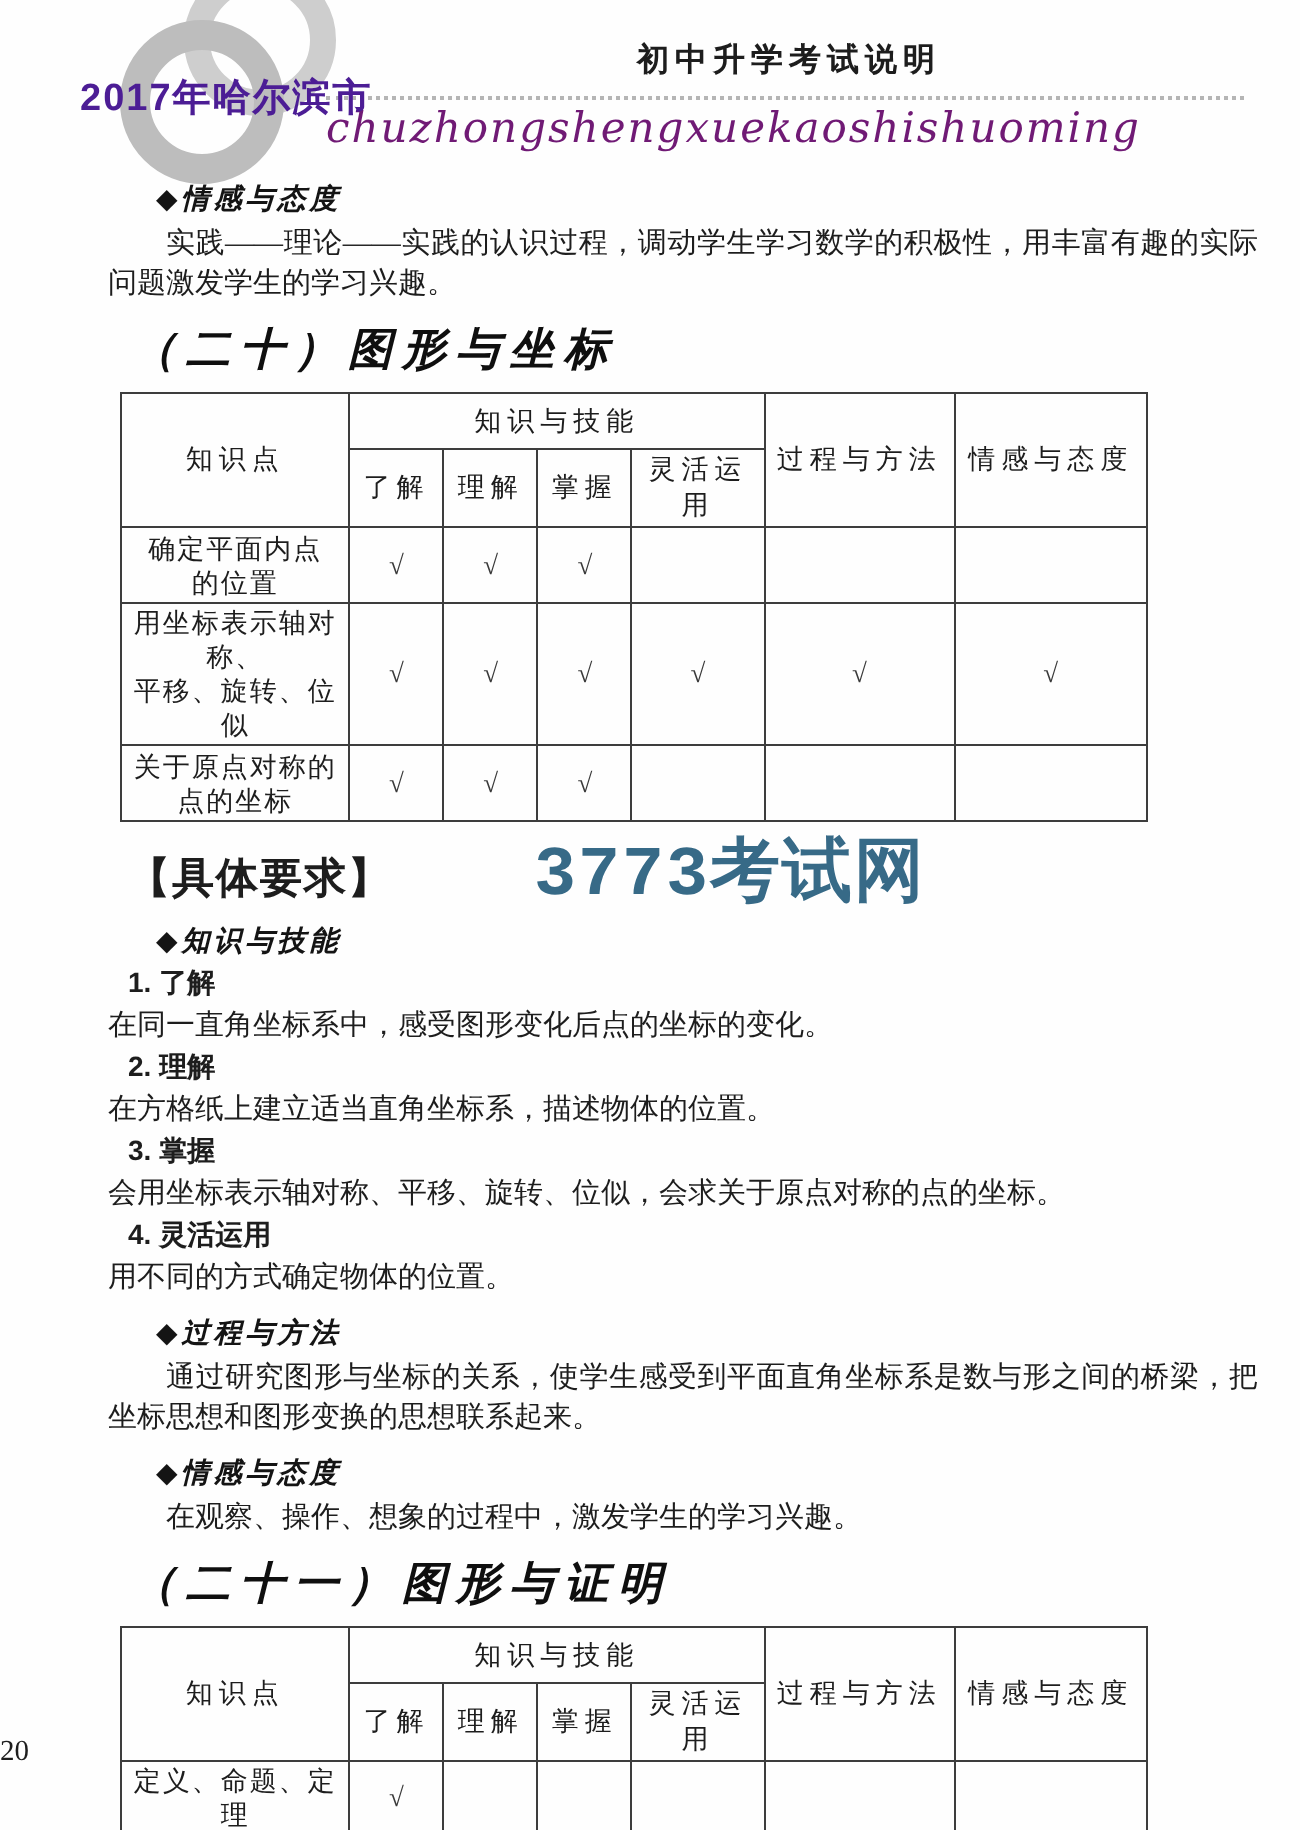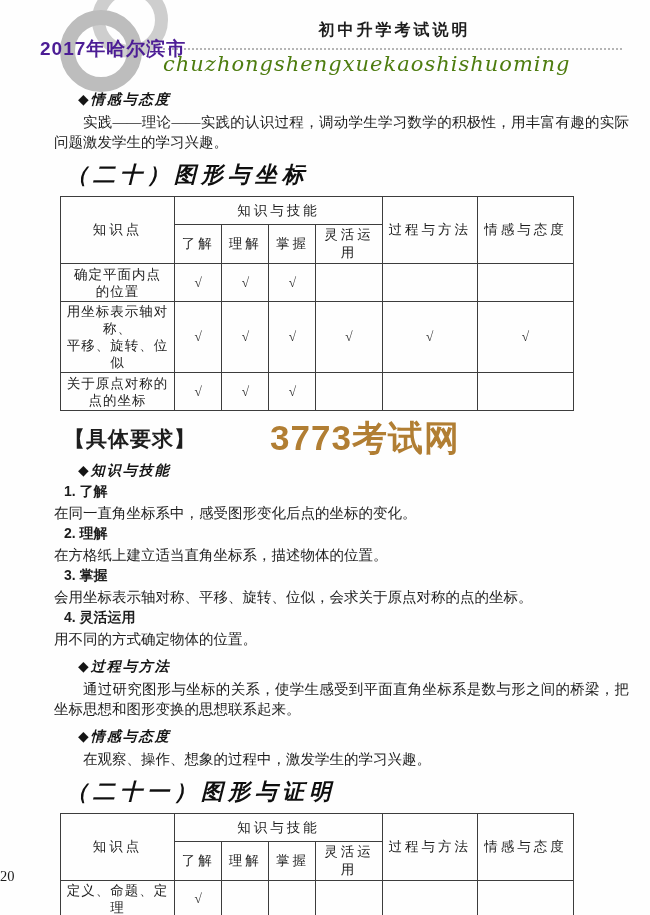--- a/index.html
+++ b/index.html
@@ -10,21 +10,21 @@
   .hdr{position:relative;height:82px;}
   .logo{position:absolute;left:58px;top:-20px;width:110px;height:110px;}
   .ring1{position:absolute;left:34px;top:2px;width:50px;height:50px;border:13px solid #cecece;border-radius:50%;}
   .ring2{position:absolute;left:2px;top:30px;width:52px;height:52px;border:15px solid #bdbdbd;border-radius:50%;}
   .brand{position:absolute;left:40px;top:36px;font-family:"Liberation Sans","DejaVu Sans",sans-serif;
          font-weight:bold;font-size:19px;letter-spacing:1px;color:#4c1d95;z-index:3;}
   .title-block{position:absolute;left:163px;top:20px;width:460px;}
   .doc-title{font-family:"Liberation Sans","DejaVu Sans",sans-serif;font-weight:bold;font-size:16px;
              letter-spacing:3px;padding:0 0 7px 4px;text-align:center;}
   .dotline{border-bottom:2px dotted #b5b5b5;width:455px;}
-  .pinyin{font-family:"DejaVu Serif",serif;font-style:italic;font-size:21px;color:#4d7c0f;
+  .pinyin{font-family:"DejaVu Serif",serif;font-style:italic;font-size:21px;color:#701a75;
           letter-spacing:1px;margin-top:2px;}
 
   
   .content{padding:0 21px 0 54px;}
   .diamond-heading{font-family:"DejaVu Serif",serif;font-weight:bold;font-style:italic;
                    font-size:14px;letter-spacing:2px;margin:9px 0 3px 24px;color:#141414;}
   .para{font-size:14.5px;line-height:20px;margin:2px 0 2px 0;text-align:justify;}
   .indent{text-indent:2em;}
   .section-title{font-family:"DejaVu Serif",serif;font-weight:bold;font-style:italic;font-size:22px;
                  letter-spacing:5px;margin:8px 0 6px 12px;color:#0f0f0f;}
@@ -192,17 +192,17 @@
           <td class="check"></td>
           <td class="check"></td>
         </tr>
 
       </tbody>
     </table>
 
   </div>
 
   <div class="watermark">
-    <div class="wm1" style="color: #a16207;">3773考试网</div>
+    <div class="wm1" style="color: #0c4a6e; font-family: Liberation Mono, monospace;">3773考试网</div>
   </div>
 
   <div class="page-number">20</div>
 </div>
 
 </body></html>

